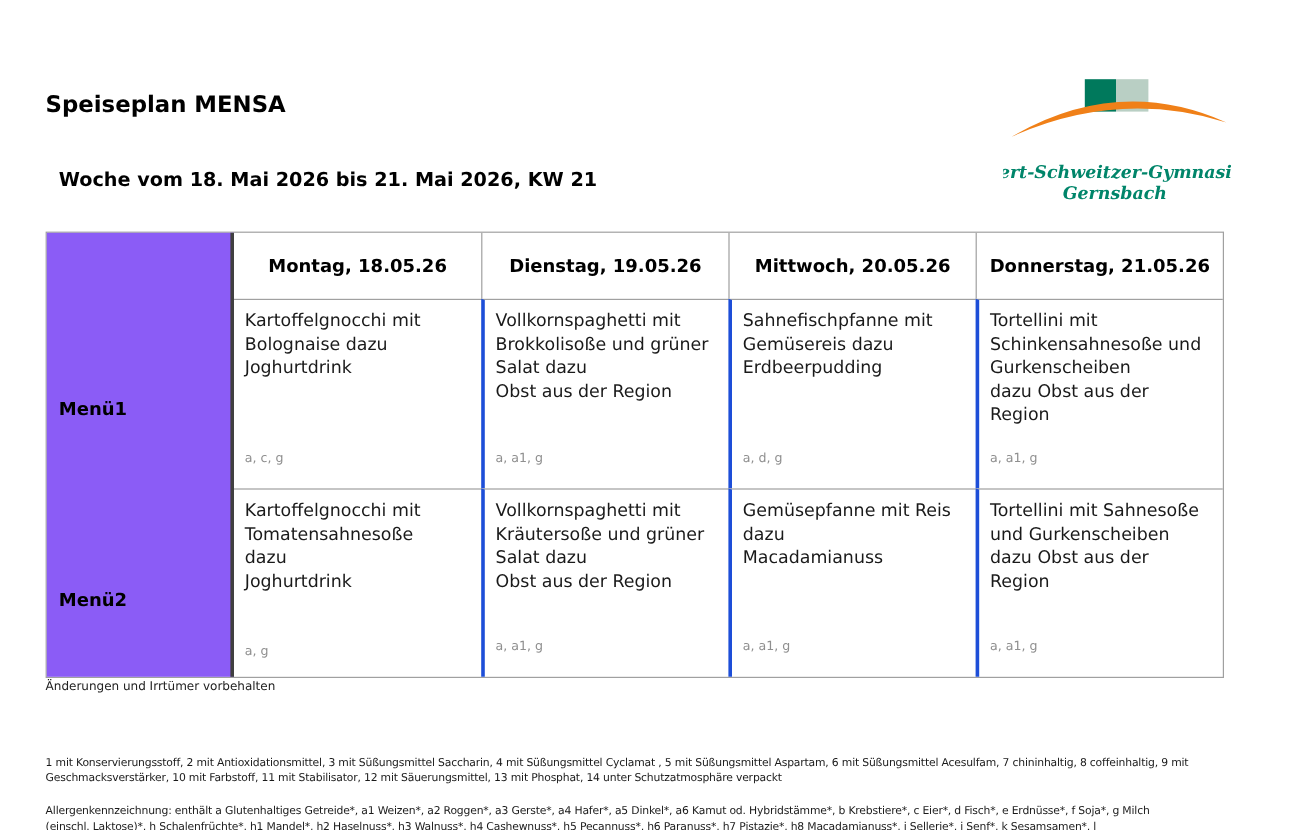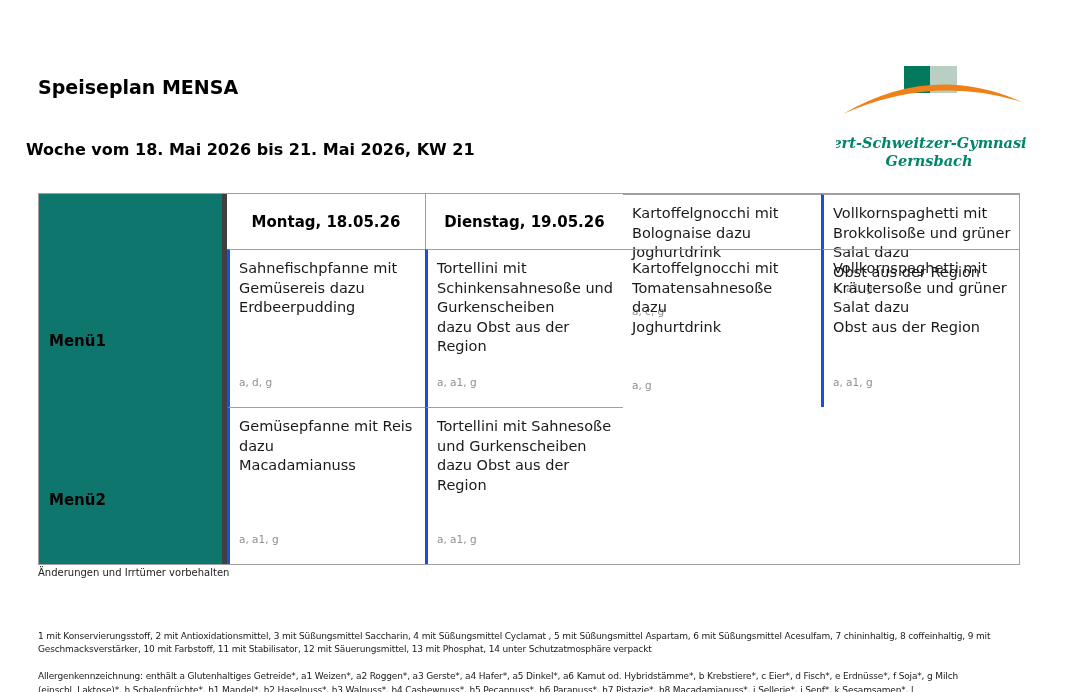--- a/index.html
+++ b/index.html
@@ -10,34 +10,34 @@
     background:#ffffff;
     font-family:"DejaVu Sans","Liberation Sans",sans-serif;
     color:#000;
     overflow:hidden;
   }
   .doc-title {
     position:absolute; left:38px; top:76px;
     font-size:19px; font-weight:bold; color:#000;
   }
   .doc-subtitle {
-    position:absolute; left:26px; top:140px;
+    position:absolute; left:49px; top:140px;
     font-size:16px; font-weight:bold; color:#000;
   }
   .logo { position:absolute; left:836px; top:58px; width:190px; height:118px; }
 
   .menu-table {
     position:absolute; left:38px; top:193px;
     width:982px; height:372px;
     border:1px solid #a0a0a0;
     display:flex;
   }
   .label-col {
-    width:188px; background:#0f766e; position:relative;
-    border-right:5px solid #404040;
+    width:156px; background:#8b5cf6; position:relative;
+    border-right:3px solid #404040;
   }
   .menu-label { position:absolute; left:10px; font-size:15px; font-weight:bold; color:#000; }
   .menu-label.m1 { top:138px; }
   .menu-label.m2 { top:297px; }
 
   .days-grid {
     flex:1;
     display:grid;
     grid-template-columns:repeat(4, 1fr);
     grid-template-rows:55px 158px 157px;
@@ -93,20 +93,22 @@
 
   <div class="menu-table">
     <div class="label-col">
       <div class="menu-label m1">Menü1</div>
       <div class="menu-label m2">Menü2</div>
     </div>
     <div class="days-grid">
 
       <div class="day-header first">Montag, 18.05.26</div>
       <div class="day-header">Dienstag, 19.05.26</div>
+      <div class="day-header">Mittwoch, 20.05.26</div>
+      <div class="day-header">Donnerstag, 21.05.26</div>
 
       <div class="meal-cell first">
         <div class="meal-desc">Kartoffelgnocchi mit
 Bolognaise dazu
 Joghurtdrink</div>
         <div class="meal-allergens">a, c, g</div>
       </div>
       <div class="meal-cell">
         <div class="meal-desc">Vollkornspaghetti mit
 Brokkolisoße und grüner

